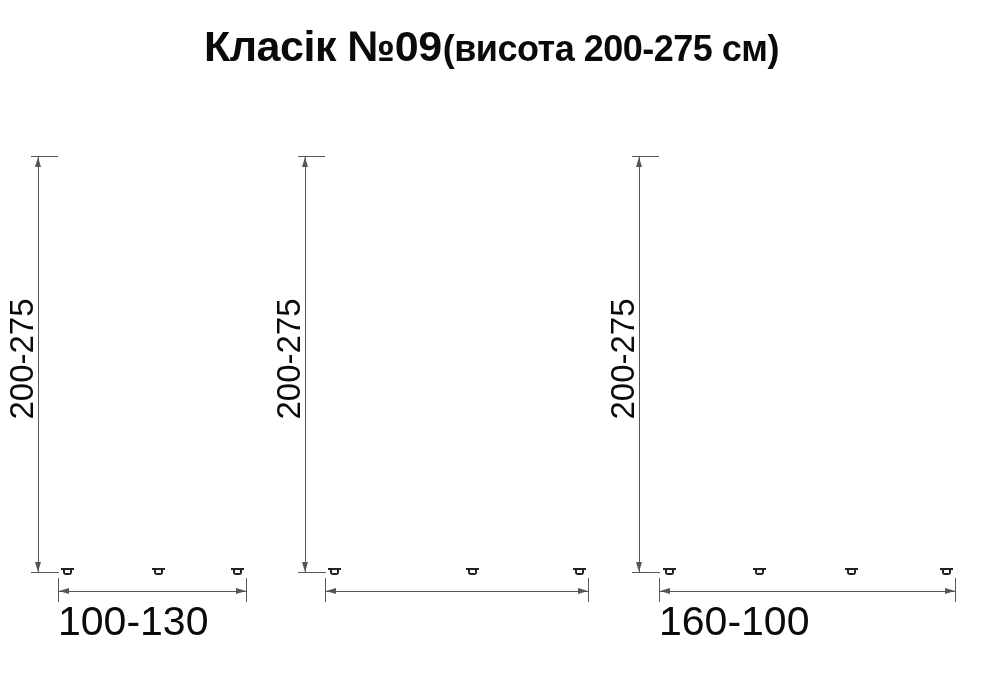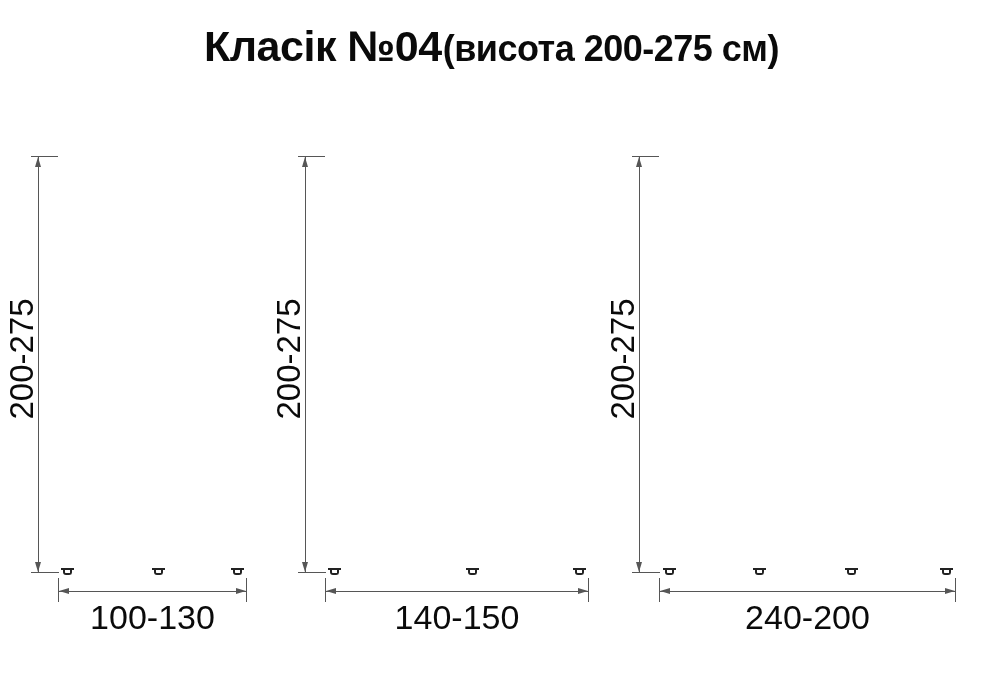--- a/index.html
+++ b/index.html
@@ -56,30 +56,30 @@
   
   .ext-l,.ext-r{position:absolute;top:428px;width:1px;height:24px;background:#565656;}
   .ext-l{left:var(--cabL);} .ext-r{left:calc(var(--cabL) + var(--cabW) - 1px);}
   .hline{position:absolute;top:441px;left:var(--cabL);width:var(--cabW);height:1px;background:#565656;}
   .arr-left{left:calc(var(--cabL) + 1px);top:438px;
     border-top:3.5px solid transparent;border-bottom:3.5px solid transparent;border-right:10px solid #565656;}
   .arr-right{left:calc(var(--cabL) + var(--cabW) - 11px);top:438px;
     border-top:3.5px solid transparent;border-bottom:3.5px solid transparent;border-left:10px solid #565656;}
   .hlabel{
     position:absolute;top:448px;left:var(--cabL);width:var(--cabW);
-    text-align:center;font-size:34px;color:#0a0a0a;white-space:nowrap;
+    text-align:left;font-size:41px;color:#0a0a0a;white-space:nowrap;
   }
 </style>
 </head>
 <body>
 
 <div class="page">
 
   <div class="title">
-    <span class="main">Класік №04</span><span class="suffix">(висота 200-275 см)</span>
+    <span class="main">Класік №09</span><span class="suffix">(висота 200-275 см)</span>
   </div>
 
   <div class="figure fig1">
     <div class="tick-top"></div>
     <div class="tick-bottom"></div>
     <div class="vline"></div>
     <div class="arr arr-up"></div>
     <div class="arr arr-down"></div>
     <div class="vlabel">200-275</div>
 
@@ -129,21 +129,20 @@
       <div class="foot f1"></div>
       <div class="foot f2"></div>
       <div class="foot f3"></div>
     </div>
 
     <div class="ext-l"></div>
     <div class="ext-r"></div>
     <div class="hline"></div>
     <div class="arr arr-left"></div>
     <div class="arr arr-right"></div>
-    <div class="hlabel">140-150</div>
   </div>
 
   <div class="figure fig3">
     <div class="tick-top"></div>
     <div class="tick-bottom"></div>
     <div class="vline"></div>
     <div class="arr arr-up"></div>
     <div class="arr arr-down"></div>
     <div class="vlabel">200-275</div>
 
@@ -162,16 +161,16 @@
       <div class="foot f2"></div>
       <div class="foot f3"></div>
       <div class="foot f4"></div>
     </div>
 
     <div class="ext-l"></div>
     <div class="ext-r"></div>
     <div class="hline"></div>
     <div class="arr arr-left"></div>
     <div class="arr arr-right"></div>
-    <div class="hlabel">240-200</div>
+    <div class="hlabel">160-100</div>
   </div>
 
 </div>
 
 </body></html>

